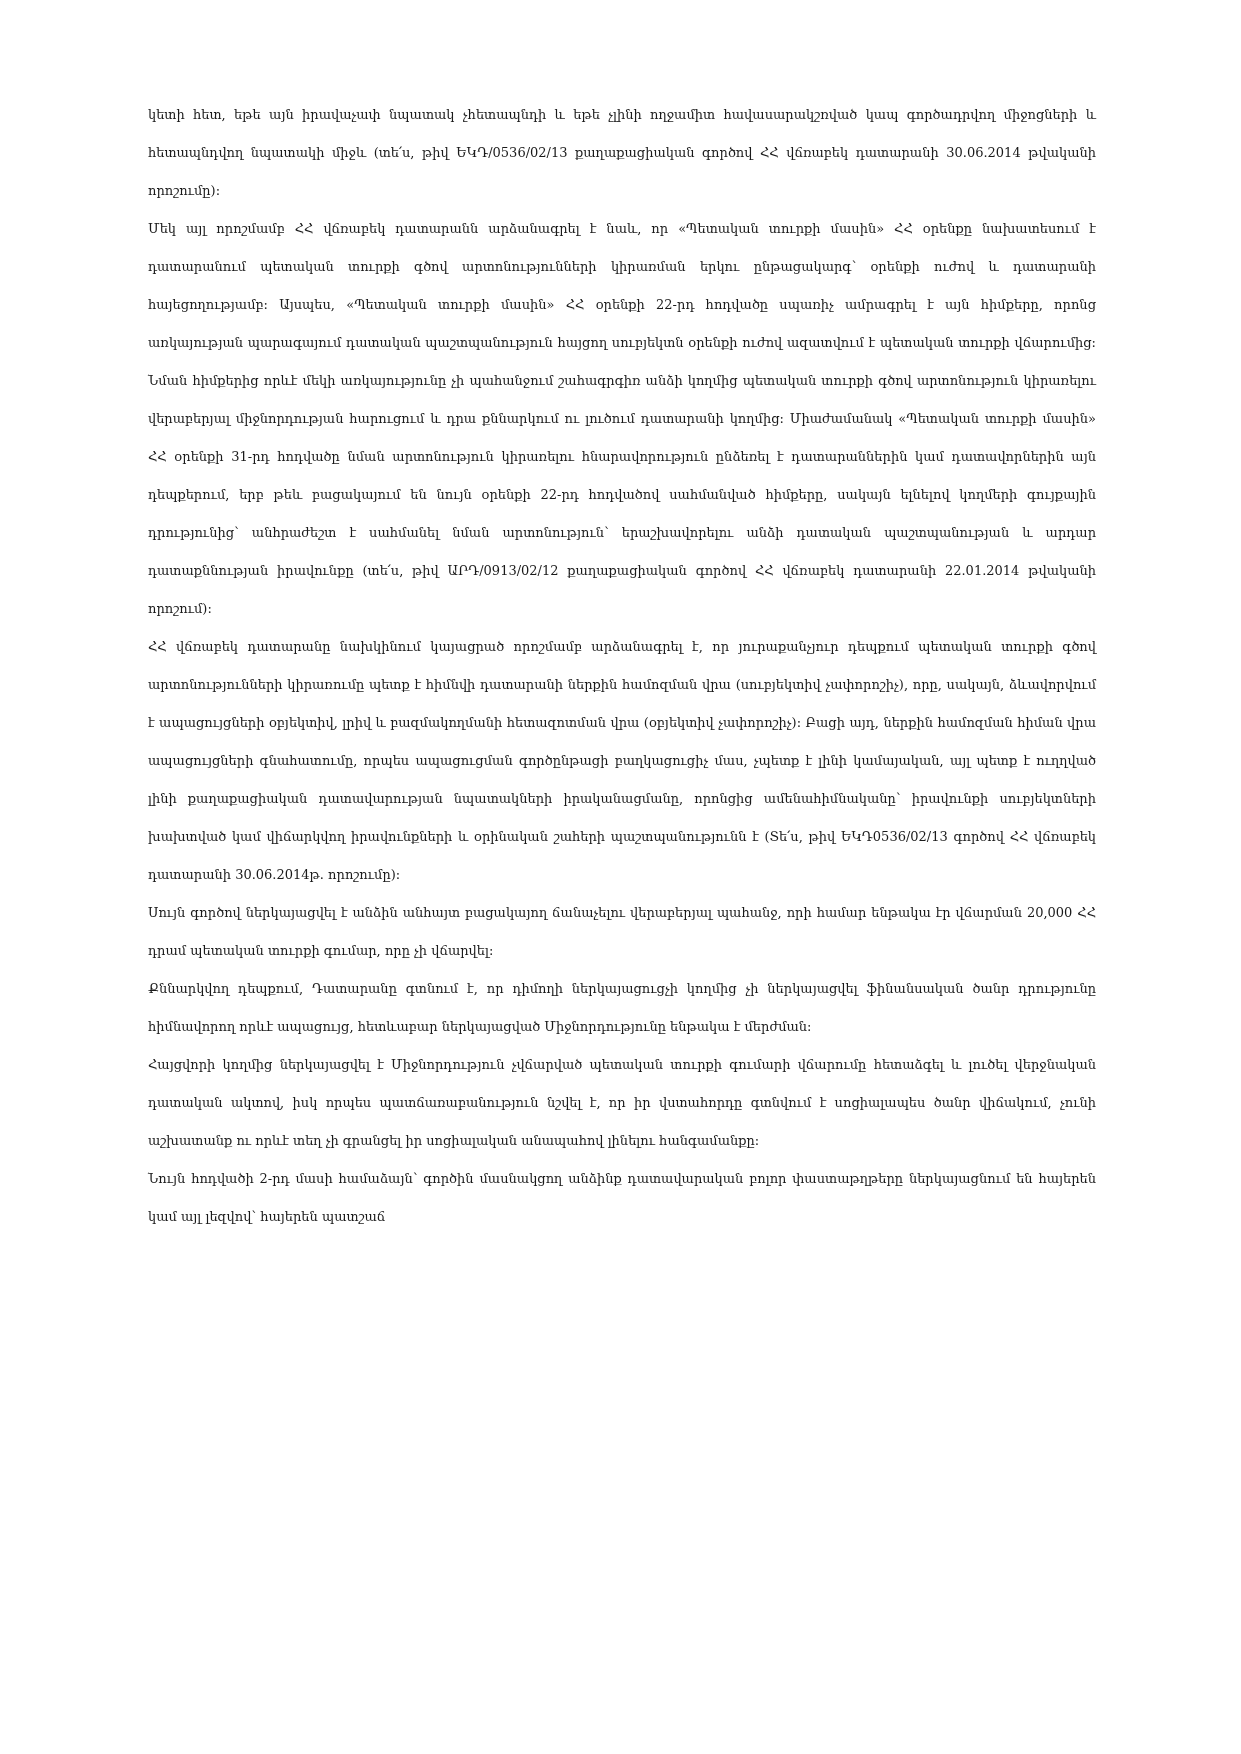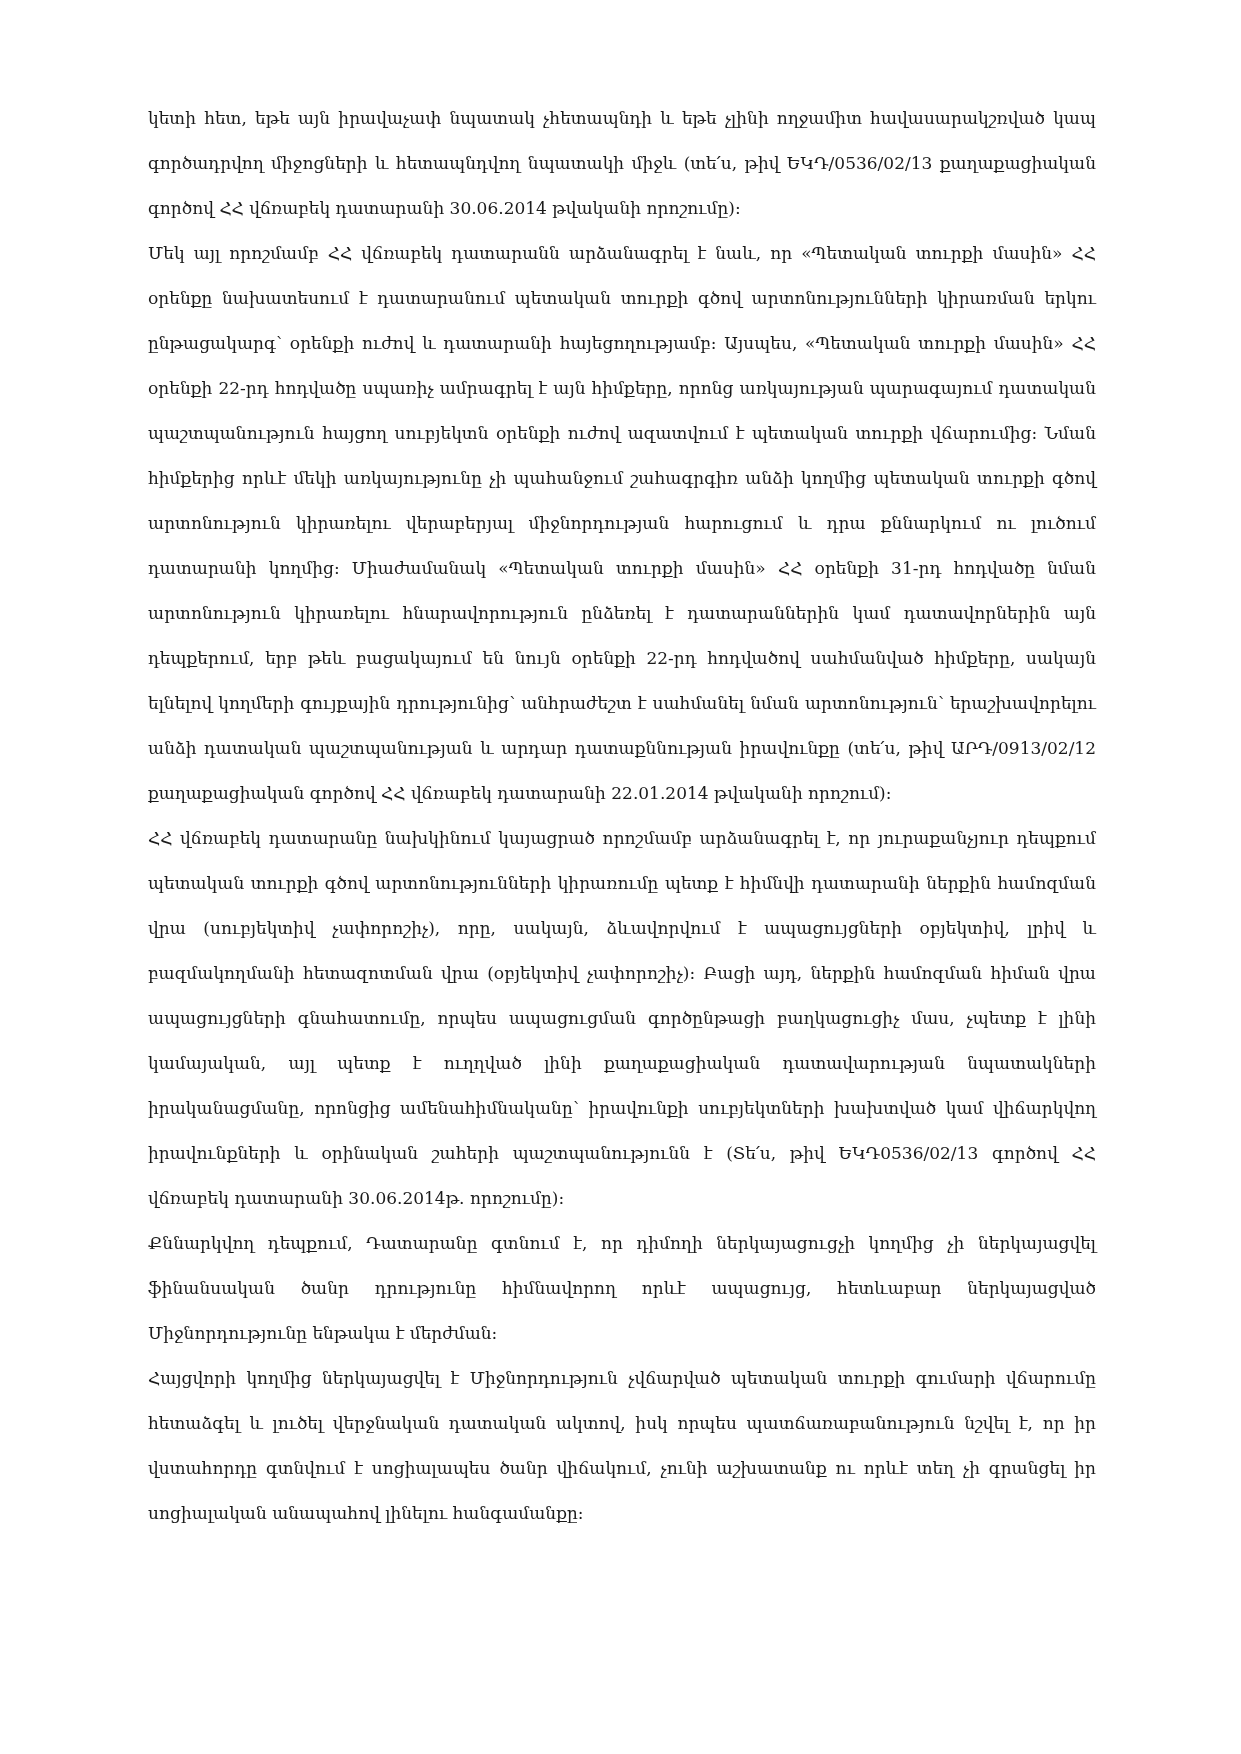--- a/index.html
+++ b/index.html
@@ -3,33 +3,35 @@
 <meta charset="utf-8">
 <style>
   html, body { margin: 0; padding: 0; background: #ffffff; }
   body { width: 1241px; height: 1754px; position: relative; overflow: hidden; }
   .page {
     position: absolute;
     left: 148px;
     top: 96px;
     width: 948px;
     font-family: "DejaVu Serif", serif;
-    font-size: 17px;
-    line-height: 45px;
+    font-size: 13px;
+    line-height: 38px;
     color: #1a1a1a;
   }
   .page p {
     margin: 0;
     padding: 0;
     text-align: justify;
     text-align-last: left;
   }
 </style>
 </head>
 <body>
 
 <div class="page">
   <p>կետի հետ, եթե այն իրավաչափ նպատակ չհետապնդի և եթե չլինի ողջամիտ հավասարակշռված կապ գործադրվող միջոցների և հետապնդվող նպատակի միջև (տե՛ս, թիվ ԵԿԴ/0536/02/13 քաղաքացիական գործով ՀՀ վճռաբեկ դատարանի 30.06.2014 թվականի որոշումը):</p>
   <p>Մեկ այլ որոշմամբ ՀՀ վճռաբեկ դատարանն արձանագրել է նաև, որ «Պետական տուրքի մասին» ՀՀ օրենքը նախատեսում է դատարանում պետական տուրքի գծով արտոնությունների կիրառման երկու ընթացակարգ՝ օրենքի ուժով և դատարանի հայեցողությամբ: Այսպես, «Պետական տուրքի մասին» ՀՀ օրենքի 22-րդ հոդվածը սպառիչ ամրագրել է այն հիմքերը, որոնց առկայության պարագայում դատական պաշտպանություն հայցող սուբյեկտն օրենքի ուժով ազատվում է պետական տուրքի վճարումից: Նման հիմքերից որևէ մեկի առկայությունը չի պահանջում շահագրգիռ անձի կողմից պետական տուրքի գծով արտոնություն կիրառելու վերաբերյալ միջնորդության հարուցում և դրա քննարկում ու լուծում դատարանի կողմից: Միաժամանակ «Պետական տուրքի մասին» ՀՀ օրենքի 31-րդ հոդվածը նման արտոնություն կիրառելու հնարավորություն ընձեռել է դատարաններին կամ դատավորներին այն դեպքերում, երբ թեև բացակայում են նույն օրենքի 22-րդ հոդվածով սահմանված հիմքերը, սակայն ելնելով կողմերի գույքային դրությունից՝ անհրաժեշտ է սահմանել նման արտոնություն՝ երաշխավորելու անձի դատական պաշտպանության և արդար դատաքննության իրավունքը (տե՛ս, թիվ ԱՐԴ/0913/02/12 քաղաքացիական գործով ՀՀ վճռաբեկ դատարանի 22.01.2014 թվականի որոշում):</p>
   <p>ՀՀ վճռաբեկ դատարանը նախկինում կայացրած որոշմամբ արձանագրել է, որ յուրաքանչյուր դեպքում պետական տուրքի գծով արտոնությունների կիրառումը պետք է հիմնվի դատարանի ներքին համոզման վրա (սուբյեկտիվ չափորոշիչ), որը, սակայն, ձևավորվում է ապացույցների օբյեկտիվ, լրիվ և բազմակողմանի հետազոտման վրա (օբյեկտիվ չափորոշիչ): Բացի այդ, ներքին համոզման հիման վրա ապացույցների գնահատումը, որպես ապացուցման գործընթացի բաղկացուցիչ մաս, չպետք է լինի կամայական, այլ պետք է ուղղված լինի քաղաքացիական դատավարության նպատակների իրականացմանը, որոնցից ամենահիմնականը՝ իրավունքի սուբյեկտների խախտված կամ վիճարկվող իրավունքների և օրինական շահերի պաշտպանությունն է (Տե՛ս, թիվ ԵԿԴ0536/02/13 գործով ՀՀ վճռաբեկ դատարանի 30.06.2014թ. որոշումը):</p>
+  <p>Սույն գործով ներկայացվել է անձին անհայտ բացակայող ճանաչելու վերաբերյալ պահանջ, որի համար ենթակա էր վճարման 20,000 ՀՀ դրամ պետական տուրքի գումար, որը չի վճարվել:</p>
   <p>Քննարկվող դեպքում, Դատարանը գտնում է, որ դիմողի ներկայացուցչի կողմից չի ներկայացվել ֆինանսական ծանր դրությունը հիմնավորող որևէ ապացույց, հետևաբար ներկայացված Միջնորդությունը ենթակա է մերժման:</p>
   <p>Հայցվորի կողմից ներկայացվել է Միջնորդություն չվճարված պետական տուրքի գումարի վճարումը հետաձգել և լուծել վերջնական դատական ակտով, իսկ որպես պատճառաբանություն նշվել է, որ իր վստահորդը գտնվում է սոցիալապես ծանր վիճակում, չունի աշխատանք ու որևէ տեղ չի գրանցել իր սոցիալական անապահով լինելու հանգամանքը:</p>
+  <p>Նույն հոդվածի 2-րդ մասի համաձայն՝ գործին մասնակցող անձինք դատավարական բոլոր փաստաթղթերը ներկայացնում են հայերեն կամ այլ լեզվով՝ հայերեն պատշաճ</p>
 </div>
 
 </body></html>

